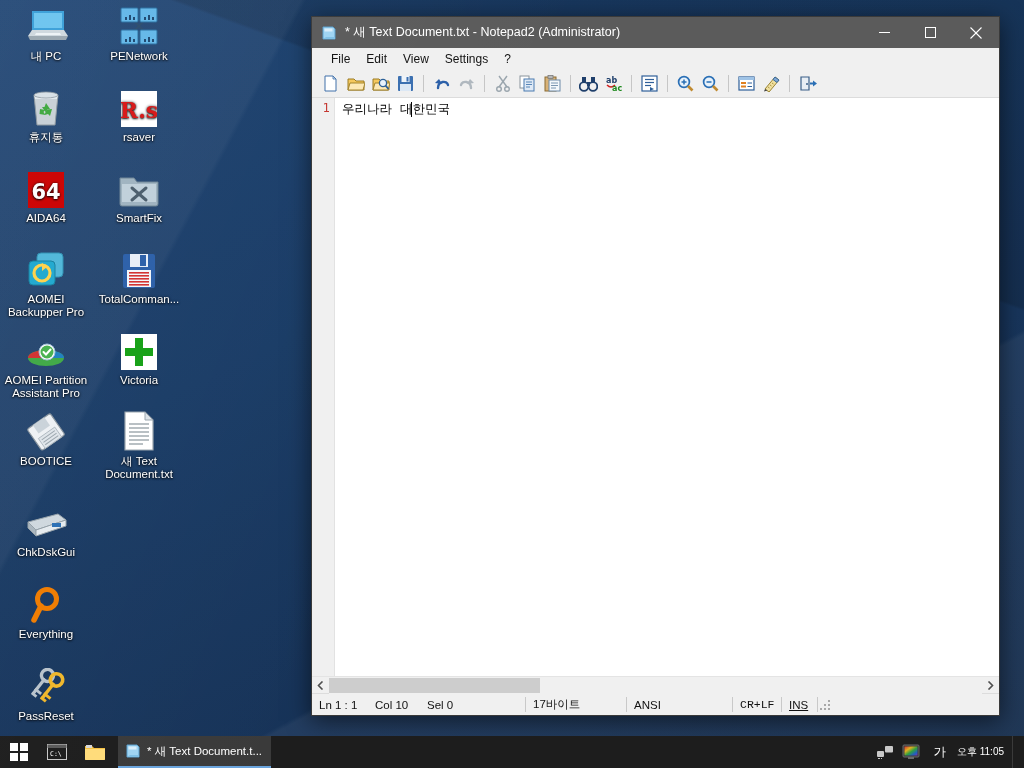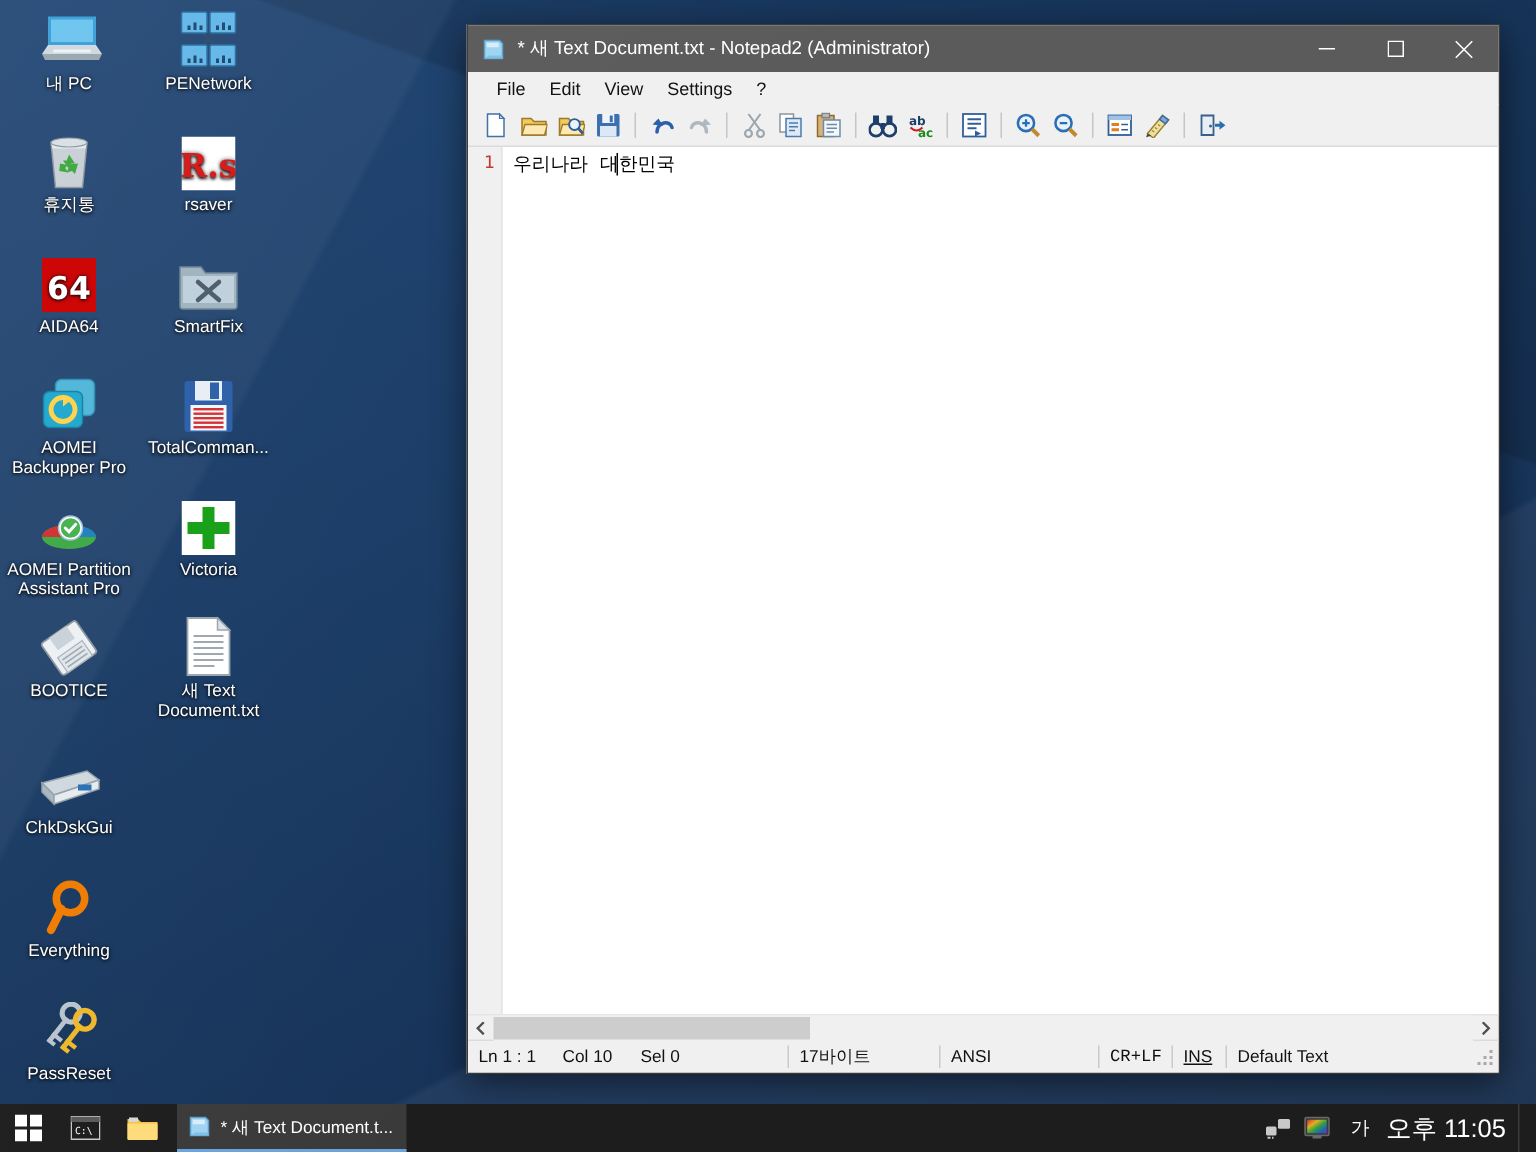--- a/index.html
+++ b/index.html
@@ -130,21 +130,21 @@
     background: #3a3a3a; border-bottom: 2px solid #6aa4dd; max-width: 160px;
     margin-left: 4px;
   }
   #task-active .tlabel {
     color: #ffffff; font-size: 11.5px; margin-left: 6px; white-space: nowrap;
     overflow: hidden; text-overflow: ellipsis;
   }
   #tray { margin-left: auto; display: flex; align-items: center; height: 32px; padding-right: 6px; }
   .tray-ico { width: 26px; height: 32px; display: flex; align-items: center; justify-content: center; }
   #ime { color: #fff; font-size: 12.5px; padding: 0 9px; }
-  #clock { color: #fff; font-size: 17px; padding: 0 8px 0 2px; white-space: nowrap; }
+  #clock { color: #fff; font-size: 10px; padding: 0 8px 0 2px; white-space: nowrap; }
   #show-desktop { width: 6px; height: 32px; border-left: 1px solid #3a3a3a; }
 </style>
 </head>
 <body>
 
 <div id="desktop">
 
   <div id="icon-grid">
 
     <div class="d-icon" style="left:0px;top:4px;">
@@ -601,21 +601,20 @@
       <div class="st" id="st-sel">Sel 0</div>
       <div class="st-div"></div>
       <div class="st" id="st-bytes">17바이트</div>
       <div class="st-div"></div>
       <div class="st" id="st-enc">ANSI</div>
       <div class="st-div"></div>
       <div class="st" id="st-eol">CR+LF</div>
       <div class="st-div"></div>
       <div class="st" id="st-ins">INS</div>
       <div class="st-div"></div>
-      <div class="st" id="st-scheme">Default Text</div>
       <div id="grip">
         <svg width="14" height="14" viewBox="0 0 14 14">
           <g fill="#a8a8a8">
             <rect x="10" y="10" width="2" height="2"></rect>
               <rect x="6" y="10" width="2" height="2"></rect>
               <rect x="10" y="6" width="2" height="2"></rect>
             <rect x="2" y="10" width="2" height="2"></rect>
               <rect x="6" y="6" width="2" height="2"></rect>
               <rect x="10" y="2" width="2" height="2"></rect>
           </g>

